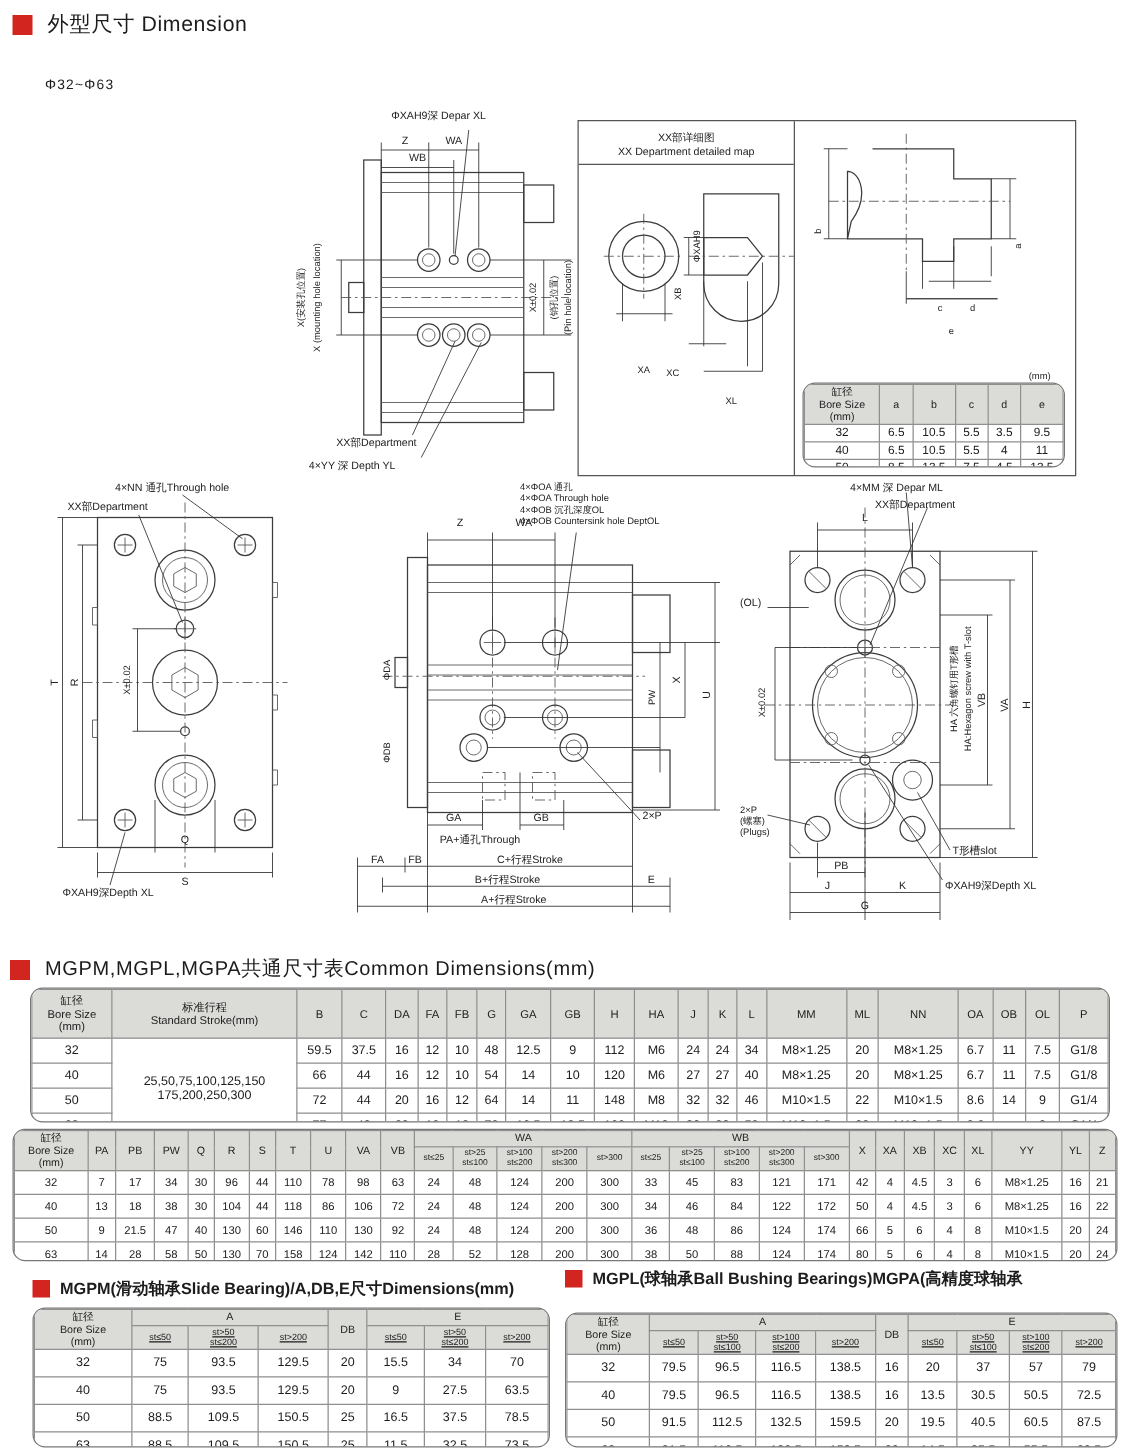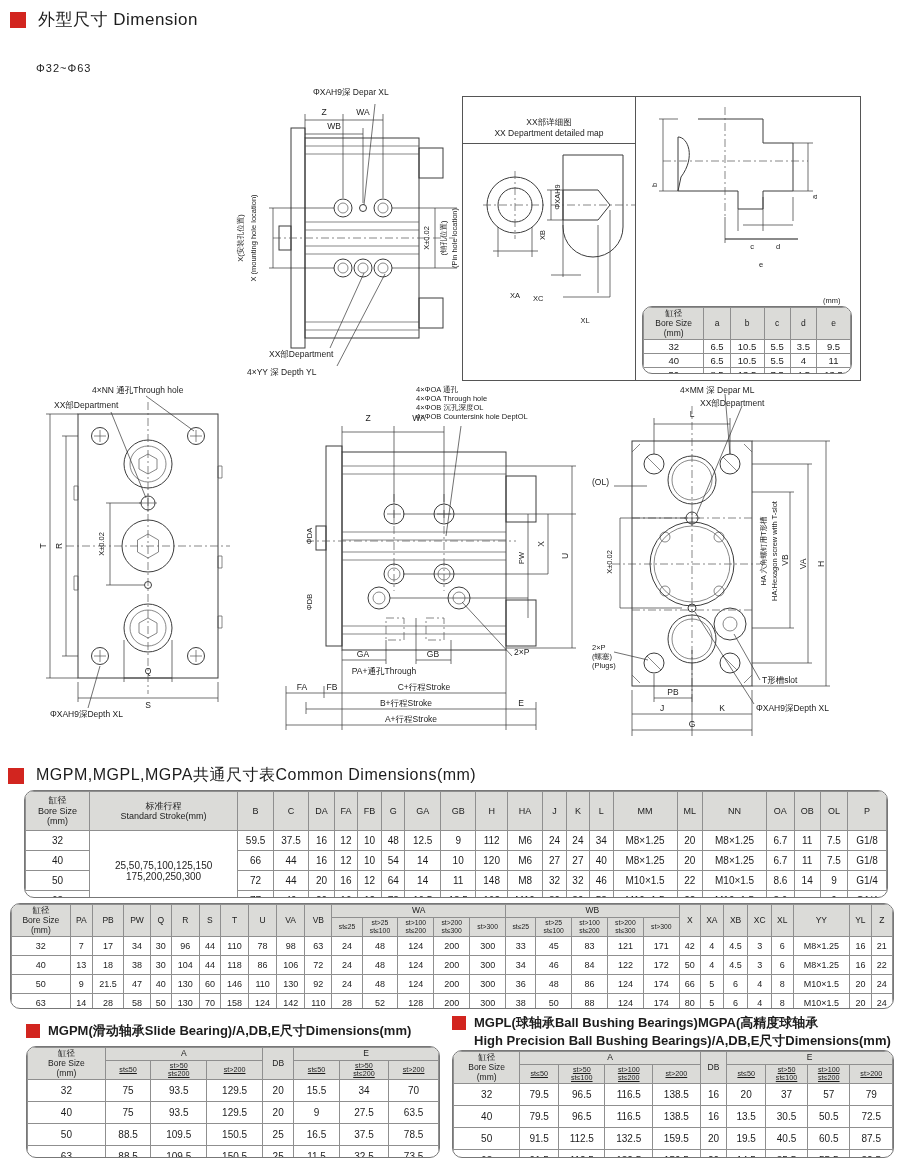--- a/index.html
+++ b/index.html
@@ -29,21 +29,21 @@
   .tbl td{font-size:9.5px;white-space:nowrap;}
   .tbl thead tr:first-child th{font-size:8.5px;}
   #t1 td{height:17px;font-size:10px;}
   #t1 thead th{height:36px;font-size:9px;}
   #t2 thead tr:nth-child(2) th{font-size:6.8px;}
   #t2 td{height:16px;font-size:9px;}
   #t3 td,#t4 td{height:19px;font-size:10px;}
   #t3 thead tr:nth-child(2) th,#t4 thead tr:nth-child(2) th{font-size:7.2px;text-decoration:underline;}
   
   #dbox{position:absolute;border:1.4px solid #555;background:#fff;}
-  #dbox .hdr{position:absolute;top:16px;height:30px;border-bottom:1.2px solid #555;display:flex;flex-direction:column;align-items:center;justify-content:center;font-size:8.5px;line-height:1.25;}
+  #dbox .hdr{position:absolute;top:4px;height:30px;border-bottom:1.2px solid #555;display:flex;flex-direction:column;align-items:center;justify-content:center;font-size:8.5px;line-height:1.25;}
   #dbox .divider{position:absolute;top:0;bottom:0;left:172px;width:0;border-left:1.2px solid #555;}
 </style>
 </head>
 <body>
 
 <div id="page">
 
   <div class="sec-head" style="left:10px;top:8px;">
     <div class="redsq"></div>
     <div class="txt">外型尺寸 Dimension</div>
@@ -692,21 +692,20 @@
             <td>73.5</td>
           </tr>
         </tbody>
       </table>
     </div>
 
   <div class="sec-head" style="left:452px;top:1014px;gap:8px;align-items:flex-start;">
     <div class="redsq" style="width:14px;height:14px;margin-top:2px;"></div>
     <div>
       <div class="small-title">MGPL(球轴承Ball Bushing Bearings)MGPA(高精度球轴承</div>
-      <div class="small-title">High Precision Ball Bushing Bearings)/A,DB,E尺寸Dimensions(mm)</div>
     </div>
   </div>
   <div class="tbl" id="t4" style="left:452px;top:1050px;width:440px;height:106px;">
       <table>
         <thead>
           <tr>
             <th rowspan="2">缸径
 Bore Size
 (mm)</th>
             <th colspan="4">A</th>

